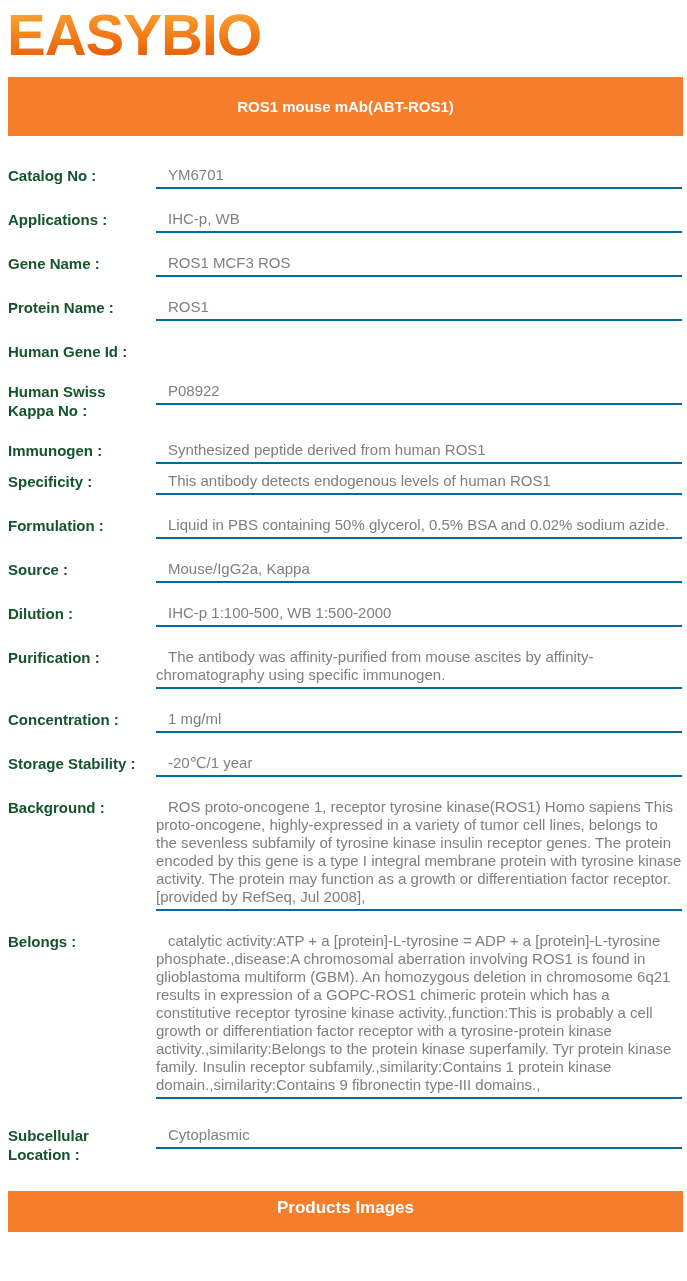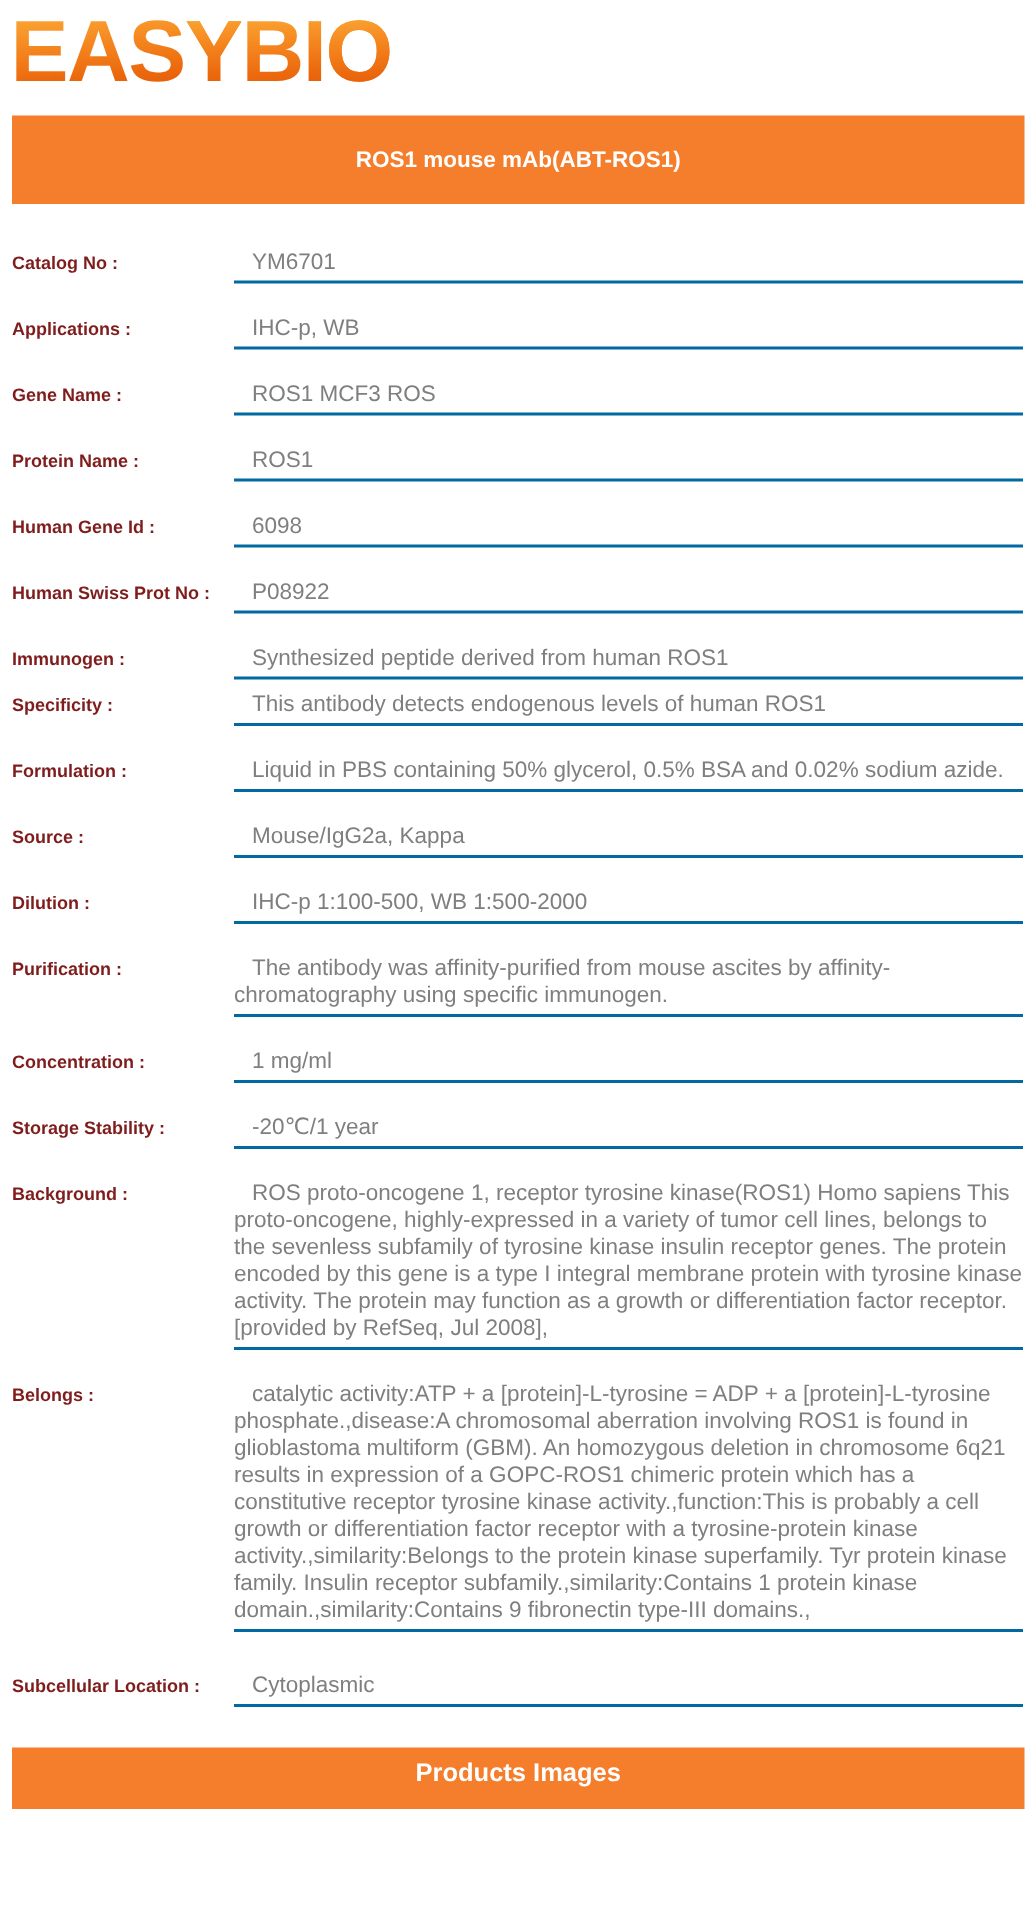--- a/index.html
+++ b/index.html
@@ -34,21 +34,21 @@
     margin-left:8px;margin-right:4px;background:#f57e2c;color:#ffffff;
     font-weight:bold;text-align:center;
   }
   .banner-top{margin-top:9px;height:59px;line-height:59px;font-size:15px;}
   .banner-bottom{margin-top:26px;height:41px;line-height:34px;font-size:17px;}
   
   .fields{margin-top:30px;}
   .row{display:flex;align-items:flex-start;margin:0 5px 21px 8px;}
   .label{
     flex:none;width:148px;box-sizing:border-box;padding-right:8px;
-    color:#7f1d1d;font-weight:bold;font-size:12px;line-height:19px;
+    color:#14532d;font-weight:bold;font-size:15px;line-height:19px;
   }
   .value{
     flex:1;color:#7f7f7f;font-size:15px;line-height:18px;
     border-bottom:2px solid #0369a1;padding-bottom:3px;text-indent:12px;
   }
   
   .row:nth-child(7){margin-bottom:8px;}
   
   .row:nth-child(16),.row:nth-child(17){margin-bottom:27px;}
 </style>
@@ -80,25 +80,24 @@
     <div class="value">ROS1 MCF3 ROS</div>
   </div>
 
   <div class="row">
     <div class="label">Protein Name :</div>
     <div class="value">ROS1</div>
   </div>
 
   <div class="row">
     <div class="label">Human Gene Id :</div>
-    <div class="value">6098</div>
   </div>
 
   <div class="row">
-    <div class="label">Human Swiss Prot No :</div>
+    <div class="label">Human Swiss Kappa No :</div>
     <div class="value">P08922</div>
   </div>
 
   <div class="row">
     <div class="label">Immunogen :</div>
     <div class="value">Synthesized peptide derived from human ROS1</div>
   </div>
 
   <div class="row">
     <div class="label">Specificity :</div>

